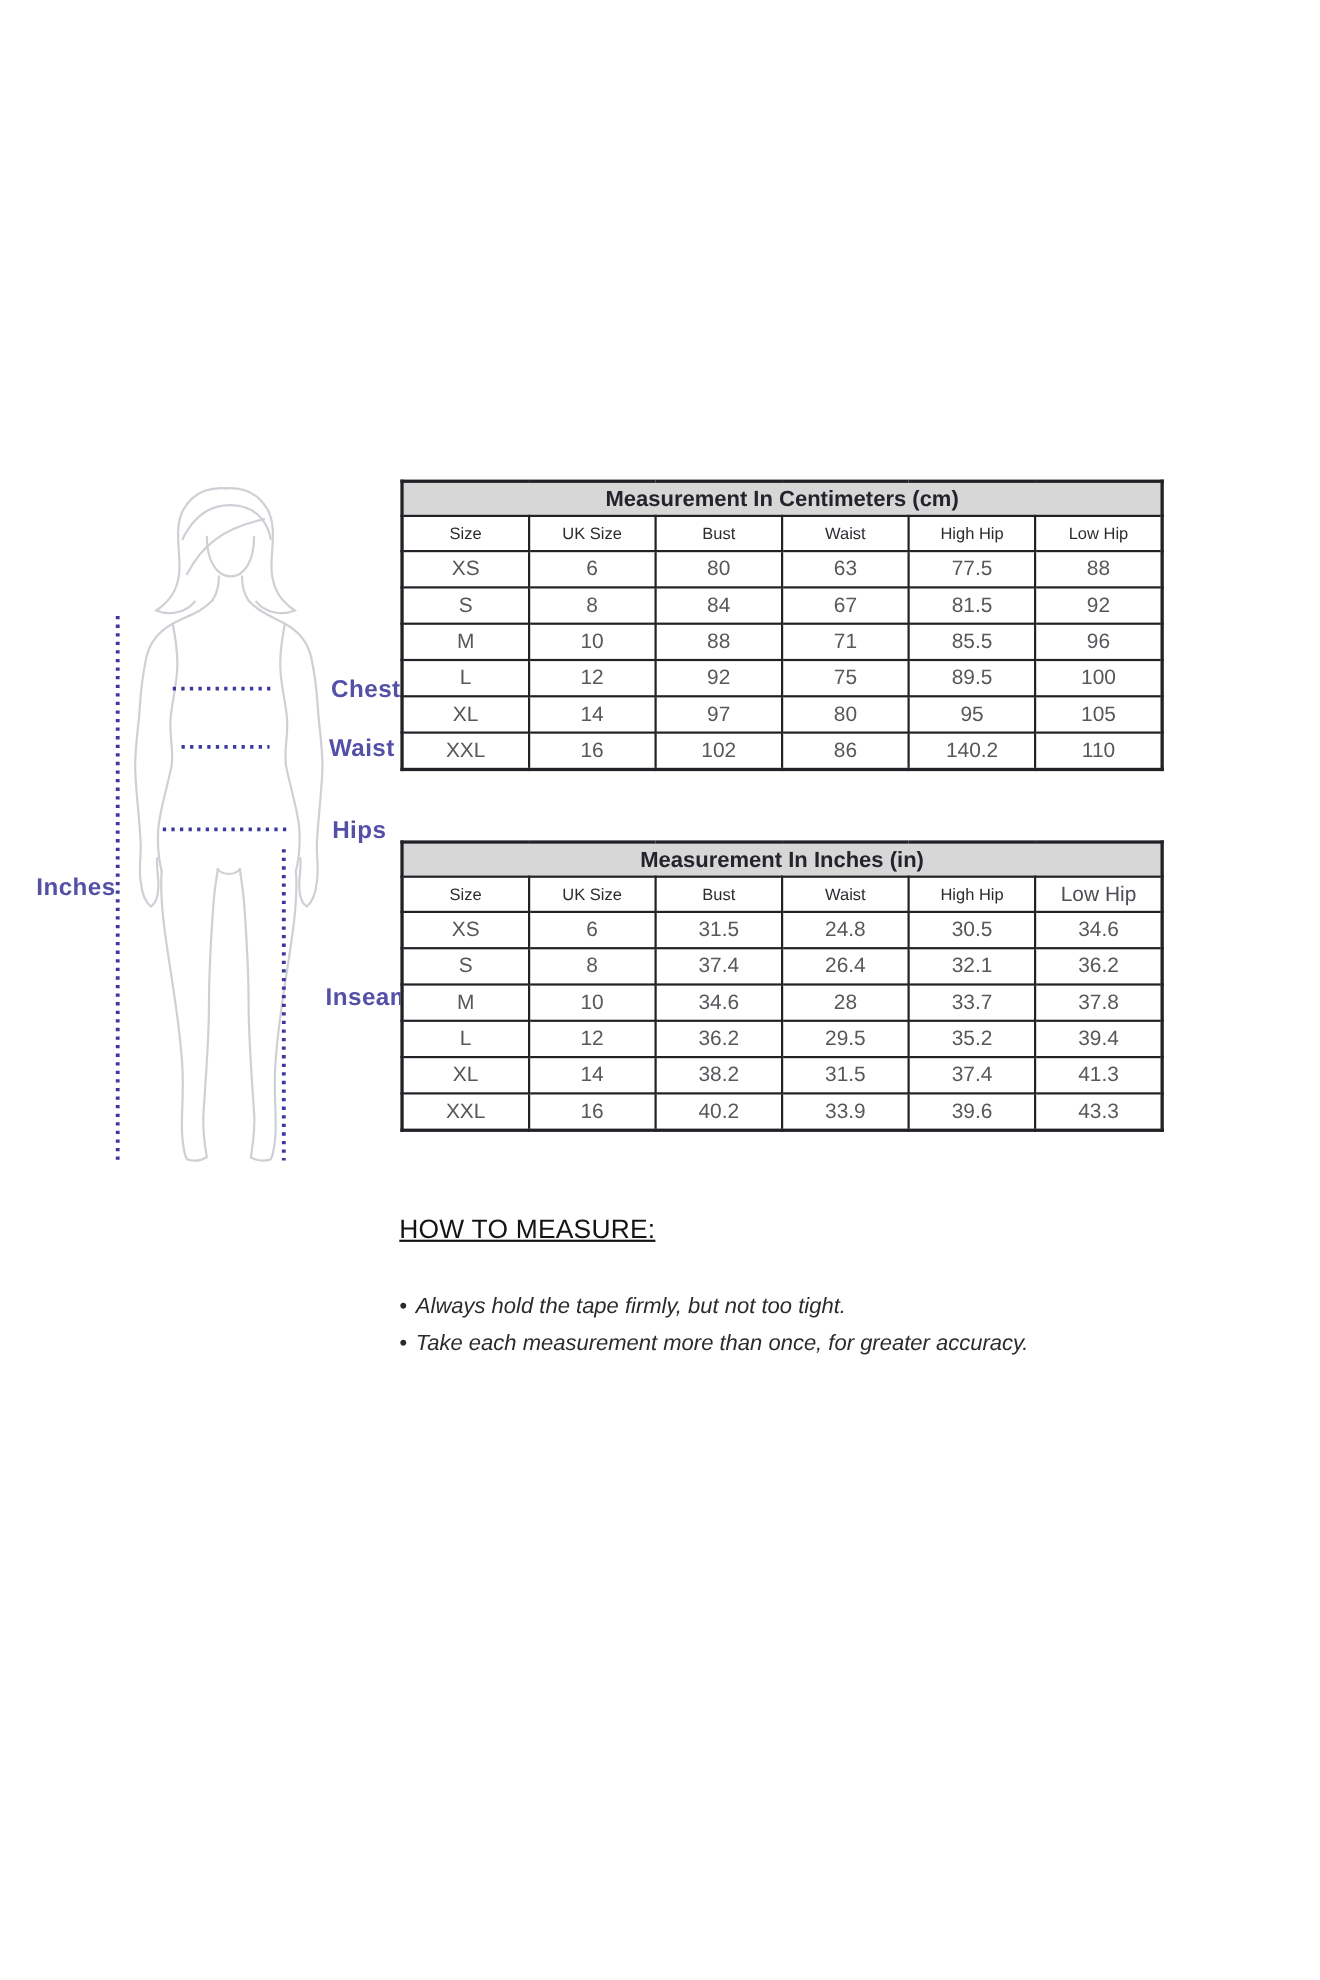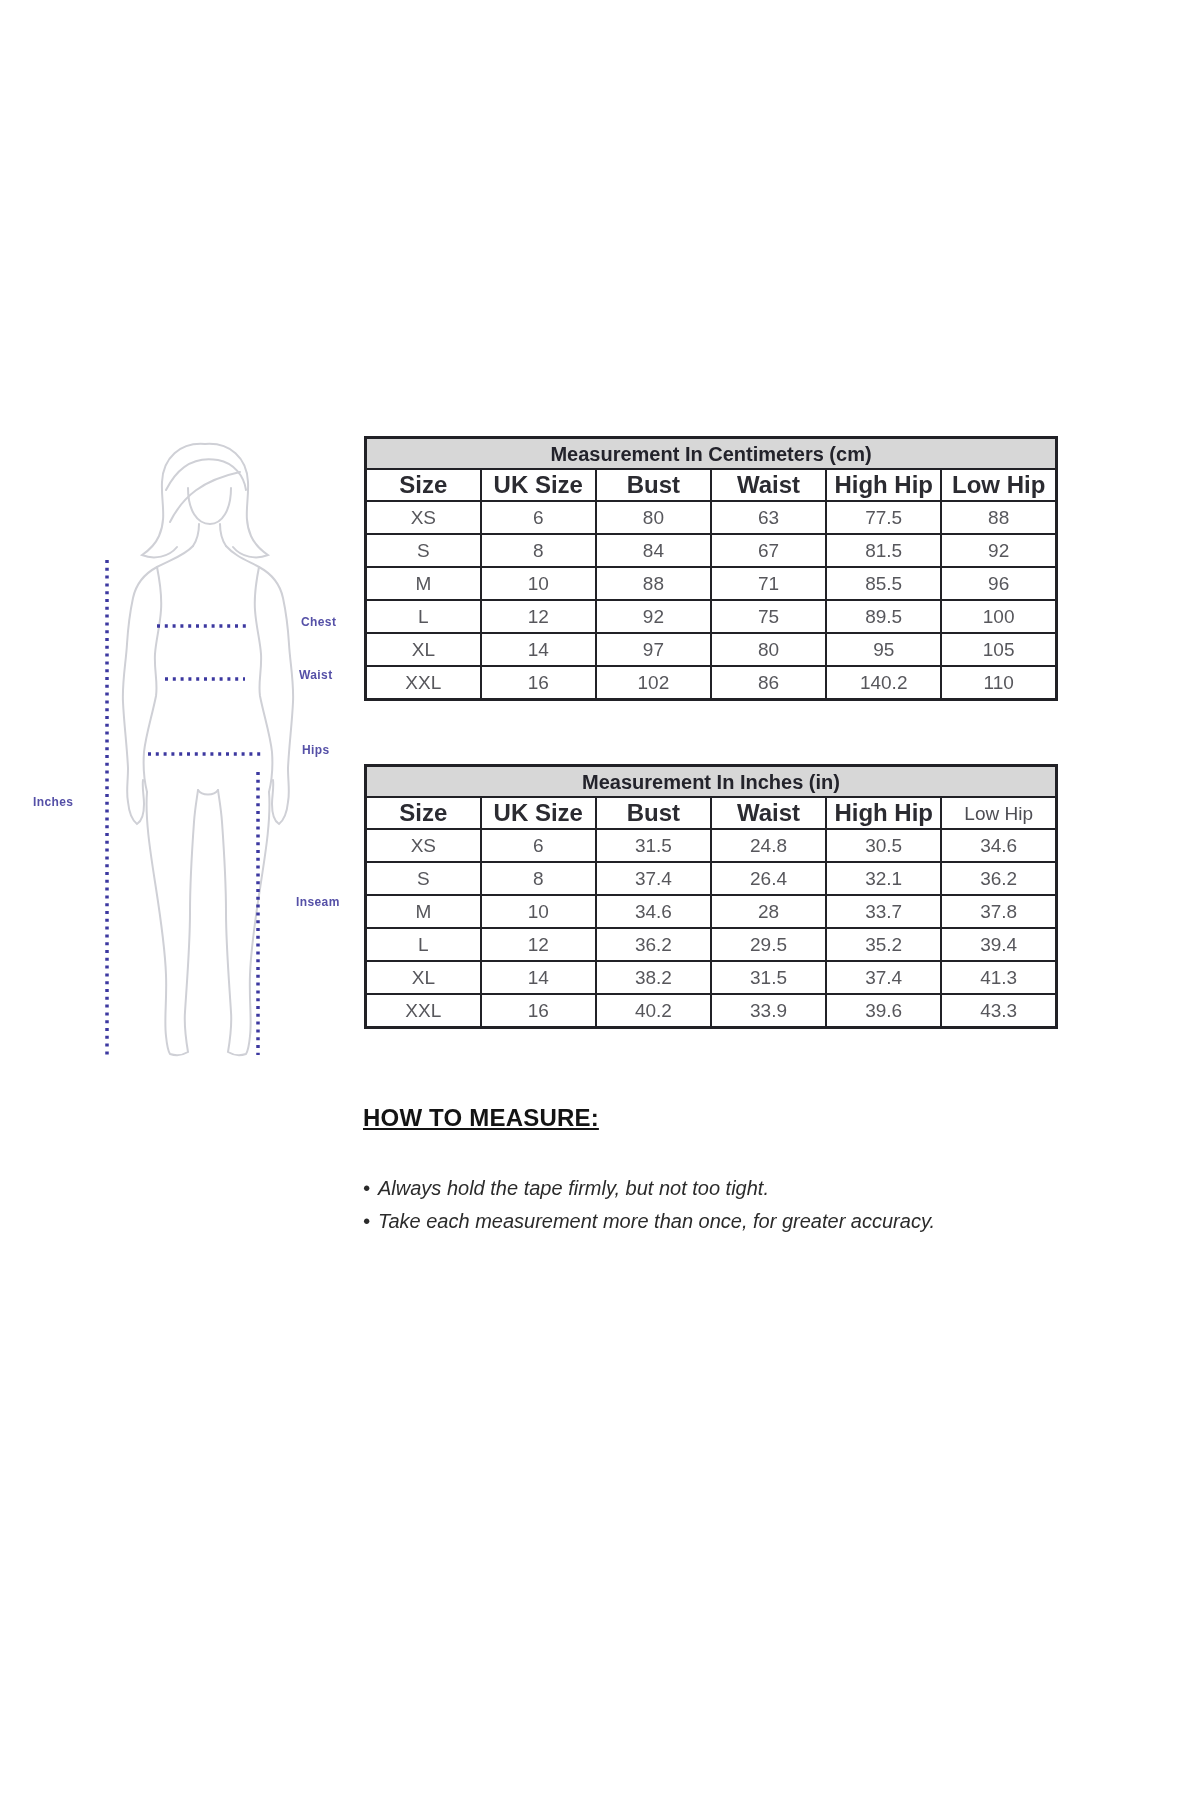--- a/index.html
+++ b/index.html
@@ -6,21 +6,21 @@
   body{
     width:1200px;height:1800px;background:#ffffff;position:relative;
     font-family:"Liberation Sans","DejaVu Sans",sans-serif;
     -webkit-font-smoothing:antialiased;
   }
   .canvas{position:absolute;inset:0;width:1200px;height:1800px;background:#fff;overflow:hidden;}
 
   
   .figure-svg{position:absolute;left:20px;top:430px;width:330px;height:645px;}
   .fig-label{
-    position:absolute;font-weight:bold;font-size:12px;color:#5550a7;
+    position:absolute;font-weight:bold;font-size:22px;color:#5550a7;
     letter-spacing:0.4px;line-height:1;
   }
   #label-chest{left:301px;top:616px;}
   #label-waist{left:299px;top:669px;}
   #label-hips{left:302px;top:744px;}
   #label-length{left:33px;top:796px;}
   #label-inseam{left:296px;top:896px;}
 
   
   .size-table{
@@ -30,29 +30,29 @@
   #cm-table{top:436px;}
   #in-table{top:764px;}
   .size-table th,.size-table td{
     border:2px solid #212126;padding:0;text-align:center;vertical-align:middle;
     height:31px;line-height:1;overflow:hidden;white-space:nowrap;
   }
   .size-table th.title-cell{
     background:#d7d7d7;font-weight:bold;font-size:20px;color:#23232b;height:29px;margin-top:36px;
   }
   .size-table thead th.col-h{
-    background:#ffffff;font-weight:bold;font-size:24px;color:#2b2b31;height:30px;
+    background:#ffffff;font-weight:normal;font-size:15px;color:#2b2b31;height:30px;
   }
   #in-table thead th.col-h.light{font-weight:normal;font-size:19px;color:#4e4e54;}
   .size-table td{font-size:19px;color:#57575c;}
 
   
   .howto{position:absolute;left:363px;top:1104px;width:800px;}
   .howto-heading{
-    font-size:24px;font-weight:bold;color:#141414;margin:0;
+    font-size:24px;font-weight:normal;color:#141414;margin:0;
     text-decoration:underline;letter-spacing:0.2px;
   }
   .howto-intro{font-size:20px;color:#2b2b2b;margin:9px 0 0 0;}
   .howto-list{list-style:none;margin:40px 0 0 0;padding:0;font-style:italic;}
   .howto-list li{font-size:20px;color:#2b2b2b;line-height:33px;}
   .bullet{display:inline-block;margin-right:8px;}
 </style>
 </head>
 <body>
 

